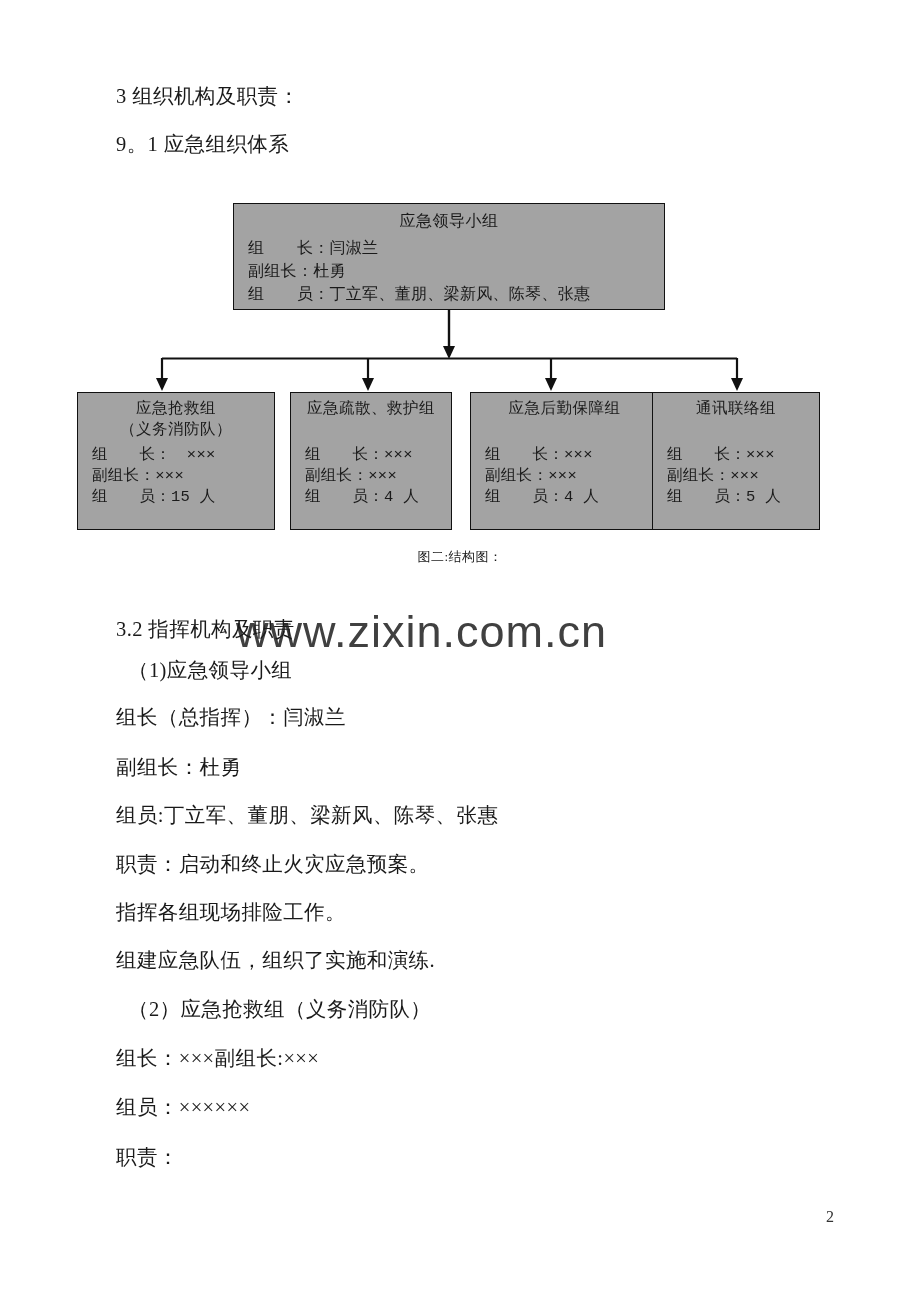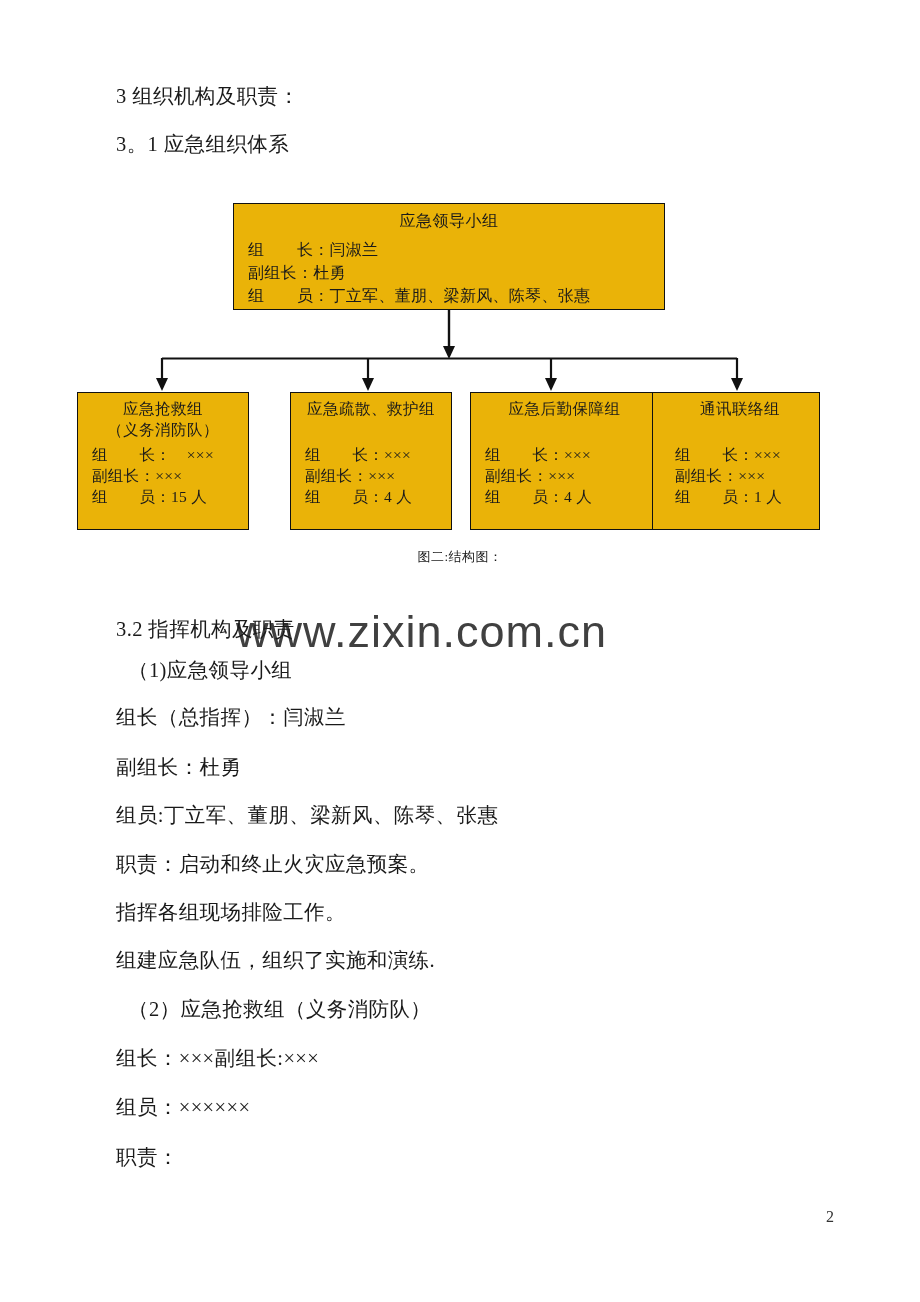--- a/index.html
+++ b/index.html
@@ -55,23 +55,24 @@
     top: 0;
     width: 920px;
     height: 1302px;
     z-index: 2;
     pointer-events: none;
   }
 
   .node {
     position: absolute;
     border: 1.6px solid #111;
-    background: #eab308;
+    background: #a3a3a3;
     box-sizing: border-box;
     z-index: 3;
+    font-family: Liberation Mono, monospace;
   }
 
   .node-title {
     text-align: center;
     font-size: 15.5px;
     letter-spacing: 0.5px;
     white-space: nowrap;
   }
   .node-line {
     font-size: 15.5px;
@@ -96,24 +97,24 @@
     height: 138px;
     padding-top: 6px;
   }
   .child .node-title { line-height: 1.35; }
   .child .node-line {
     padding-left: 14px;
     line-height: 1.35;
   }
   .child .roster { margin-top: 4px; }
 
-  #child-0 { left: 77px;  width: 172px; }
+  #child-0 { left: 77px;  width: 198px; }
   #child-1 { left: 290px; width: 162px; }
   #child-2 { left: 470px; width: 189px; }
-  #child-3 { left: 652px; width: 168px; padding-left: 8px; }
+  #child-3 { left: 652px; width: 168px; }
 
   #child-1 .roster, #child-2 .roster, #child-3 .roster { margin-top: 25px; }
 
   
   #figure-caption {
     position: absolute;
     left: 0;
     top: 548px;
     width: 920px;
     text-align: center;
@@ -133,21 +134,21 @@
   }
 </style>
 </head>
 <body>
 
 <div class="page">
 
   <div class="watermark">www.zixin.com.cn</div>
 
   <div class="para" style="left:116px; top:84px;">3 组织机构及职责：</div>
-  <div class="para" style="left:116px; top:132px;">3。1 应急组织体系</div>
+  <div class="para" style="left:116px; top:132px;">9。1 应急组织体系</div>
   <div class="para" style="left:116px; top:617px;">3.2 指挥机构及职责</div>
 
   <svg class="chart" viewBox="0 0 920 1302">
 
     <line x1="449" y1="310" x2="449" y2="347" stroke="#111" stroke-width="2.4"></line>
     <polygon points="443,346 455,346 449,359" fill="#111"></polygon>
 
     <line x1="162" y1="358.5" x2="737" y2="358.5" stroke="#111" stroke-width="2"></line>
 
     <line x1="162" y1="358" x2="162" y2="379" stroke="#111" stroke-width="2.2"></line>
@@ -196,21 +197,21 @@
       <div class="node-line">副组长：×××</div>
       <div class="node-line">组　　员：4 人</div>
     </div>
   </div>
 
   <div class="node child" id="child-3">
     <div class="node-title">通讯联络组</div>
     <div class="roster">
       <div class="node-line">组　　长：×××</div>
       <div class="node-line">副组长：×××</div>
-      <div class="node-line">组　　员：1 人</div>
+      <div class="node-line">组　　员：5 人</div>
     </div>
   </div>
 
   <div id="figure-caption">图二:结构图：</div>
 
   <div id="body-paragraphs">
       <div class="para" style="left: 128px; top: 658px;">（1)应急领导小组</div>
       <div class="para" style="left: 116px; top: 705px;">组长（总指挥）：闫淑兰</div>
       <div class="para" style="left: 116px; top: 755px;">副组长：杜勇</div>
       <div class="para" style="left: 116px; top: 803px;">组员:丁立军、董朋、梁新风、陈琴、张惠</div>

